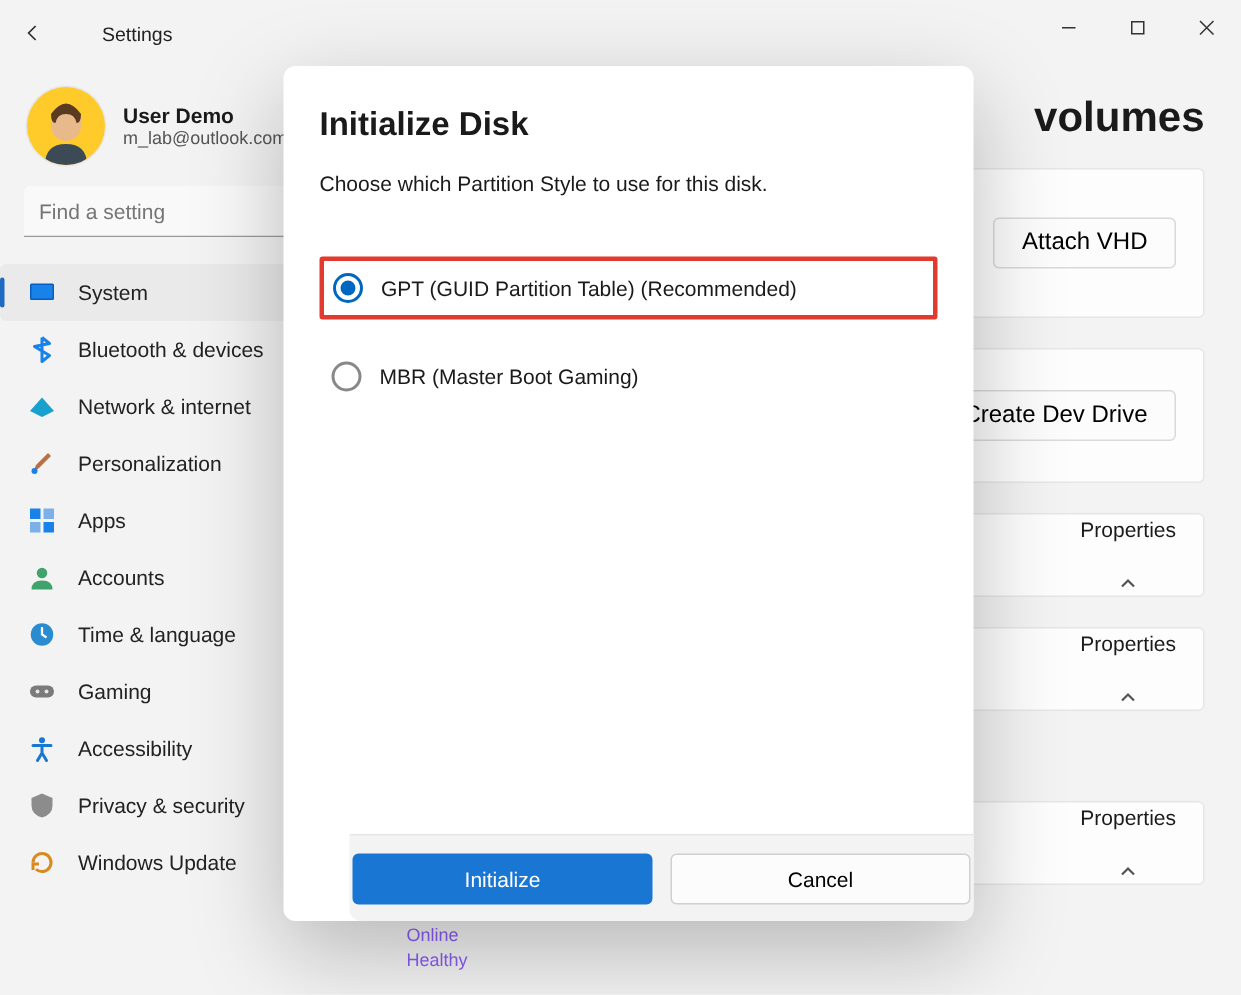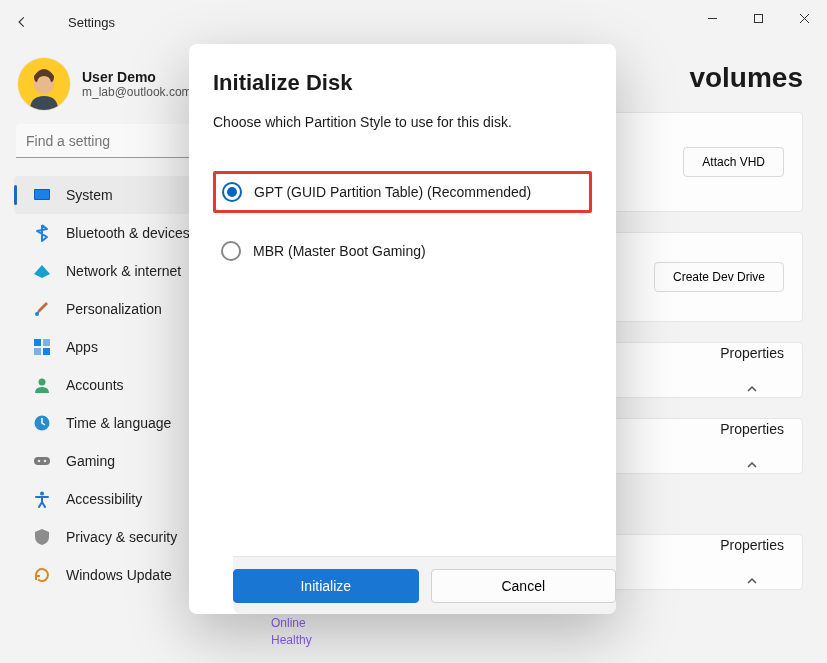--- a/index.html
+++ b/index.html
@@ -55,21 +55,21 @@
   .search-wrap{padding:0 16px 14px 16px;}
   .search-input{
     width:100%; height:34px; border:none; border-bottom:1px solid #9a9a9a;
     background:#f9f9f9; border-radius:4px 4px 0 0; padding:0 10px;
     font-size:14px; color:#555; outline:none;
   }
 
   .nav{padding:4px 0;}
   .nav-item{
     display:flex; align-items:center;
-    height:38px; padding:0 14px 0 18px; margin:0 14px;
+    height:38px; padding:0 14px 0 18px; margin:0 0;
     border-radius:4px; cursor:pointer; font-size:14px; color:#222;
     position:relative;
   }
   .nav-item.selected{background:#eaeaea;}
   .nav-item.selected::before{
     content:""; position:absolute; left:0; top:9px; bottom:9px; width:3px;
     background:#1f69c1; border-radius:2px;
   }
   .nav-icon{
     width:20px;height:20px;margin-right:14px;display:flex;align-items:center;justify-content:center;
@@ -86,37 +86,37 @@
   }
   .card-stub{
     height:84px; background:#fdfdfd; border:1px solid #e6e6e6;
     border-radius:4px; margin-bottom:20px;
     display:flex; align-items:center; justify-content:flex-end;
     padding:0 18px;
   }
   .card-stub.short{height:56px;}
   .card-btn{
     background:#fcfcfc; border:1px solid #d9d9d9; border-radius:4px;
-    padding:7px 18px; font-size:12px; cursor:pointer;
+    padding:7px 18px; font-size:16px; cursor:pointer;
   }
   .prop-row{
     display:flex;align-items:center;justify-content:flex-end;gap:22px;flex-direction:column;
   }
   .prop-txt{font-size:14px;}
   .chev{display:flex;align-items:center;justify-content:center;width:16px;}
   .chev svg{width:12px;height:12px;stroke:#555;fill:none;stroke-width:1.5;}
 
   .status-block{
     position:absolute; left:271px; bottom:14px;
     font-size:12px; color:#8b5cf6; line-height:1.4;
   }
 
   
   .dialog{
-    position:absolute; left:189px; top:44px; width:427px; height:570px;
+    position:absolute; left:189px; top:44px; width:460px; height:570px;
     background:#fff; border-radius:8px;
     box-shadow:0 20px 60px rgba(0,0,0,0.25);
     display:flex; flex-direction:column;
     z-index:50;
   }
   .dlg-body{flex:1; padding:26px 24px 12px 24px;}
   .dlg-title{font-size:22px; font-weight:600; margin:0 0 18px 0;}
   .dlg-sub{font-size:14px; margin-bottom:41px;}
   .radio-group{}
   .radio-row{

